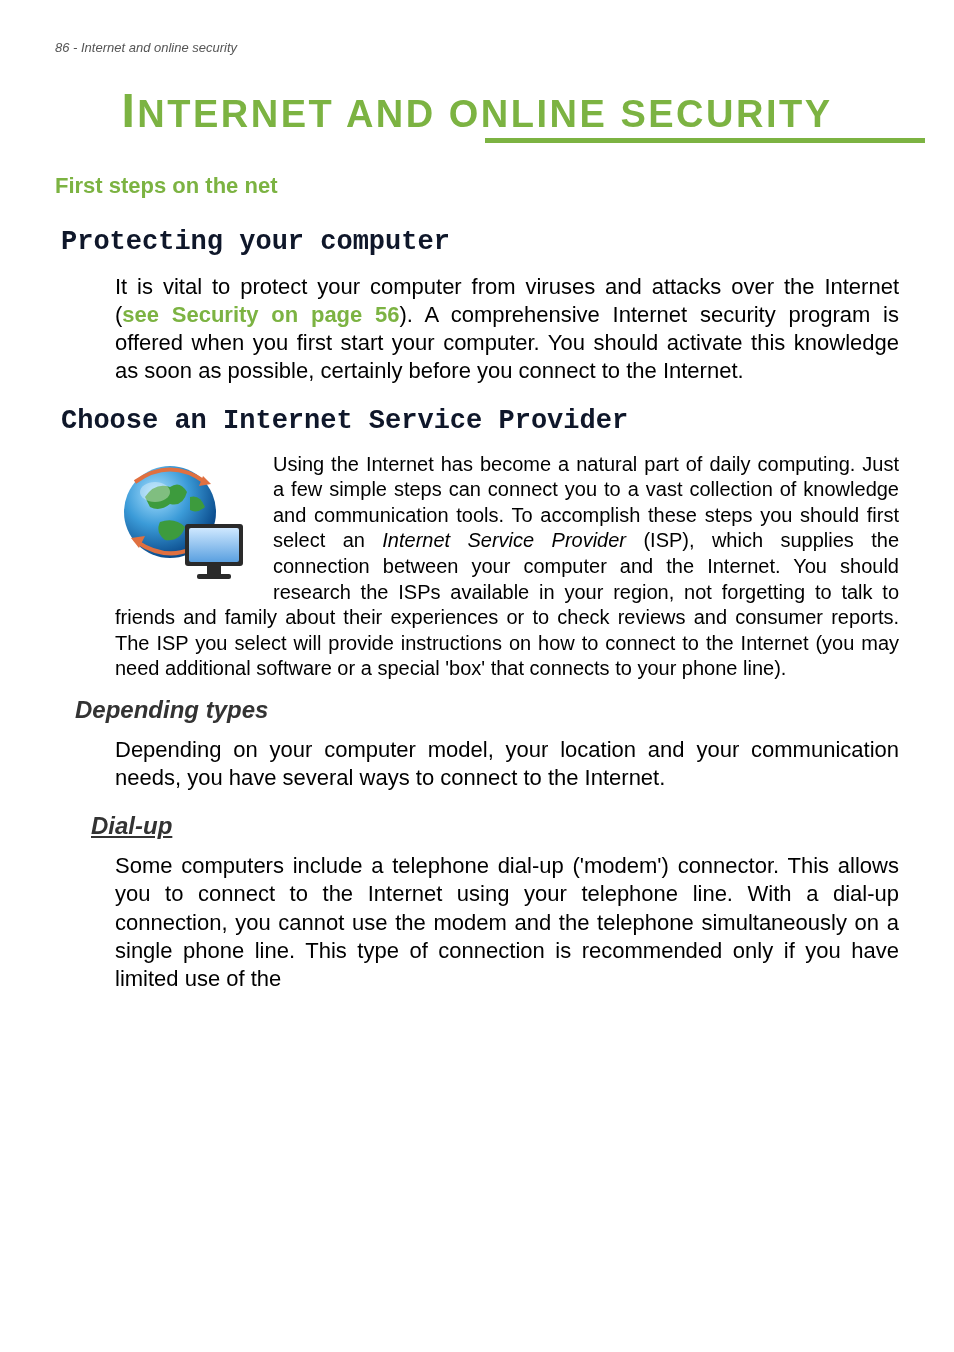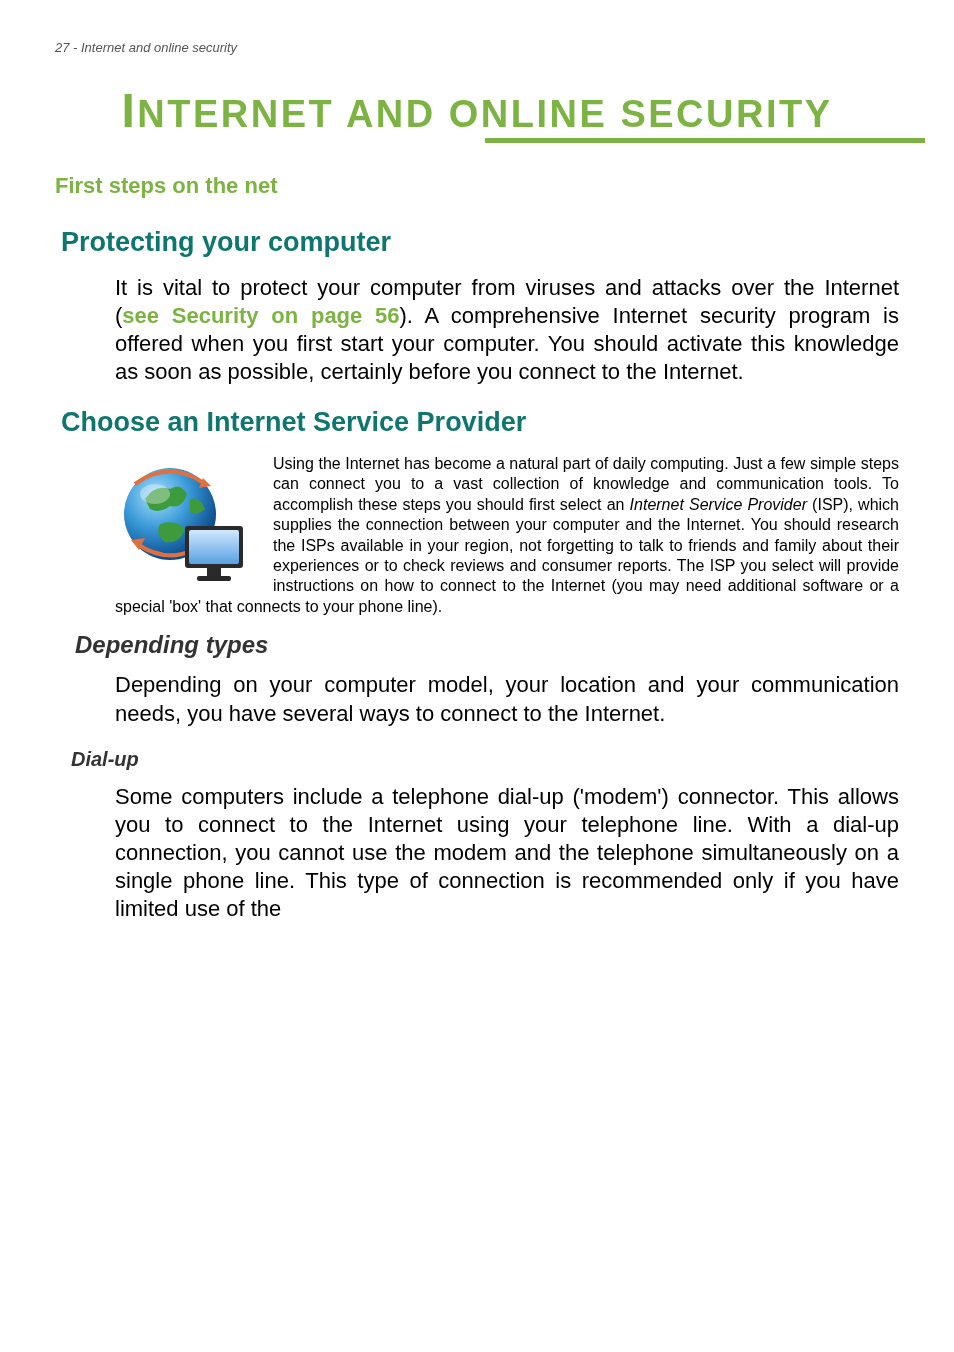--- a/index.html
+++ b/index.html
@@ -41,25 +41,26 @@
       margin: 0 auto 30px auto;
       margin-left: 430px;
     }
     .section-h1 {
       color: #7cb342;
       font-size: 22px;
       font-weight: bold;
       margin-bottom: 28px;
     }
     .section-h2 {
-      color: #0f766e;
+      color: #0f172a;
       font-size: 27px;
       font-weight: bold;
       margin-bottom: 16px;
       margin-left: 6px;
+      font-family: Liberation Mono, monospace;
     }
     .body-para {
       font-size: 22px;
       color: #000000;
       text-align: justify;
       line-height: 1.28;
       margin-left: 60px;
       margin-bottom: 20px;
     }
     .link-green {
@@ -71,60 +72,61 @@
     }
     .sub-h3 {
       font-size: 24px;
       font-style: italic;
       color: #333333;
       margin-left: 20px;
       margin-bottom: 12px;
       margin-top: 6px;
     }
     .sub-h4 {
-      font-size: 20px;
+      font-size: 24px;
       font-style: italic;
       color: #333333;
-      margin-left: 16px;
+      margin-left: 36px;
       margin-bottom: 12px;
       margin-top: 8px;
+      text-decoration: underline;
     }
     .isp-block {
       margin-left: 60px;
       margin-bottom: 14px;
     }
     .isp-image {
       float: left;
       width: 140px;
       height: 140px;
       margin-right: 18px;
       margin-bottom: 2px;
       position: relative;
     }
     .isp-para {
-      font-size: 16px;
+      font-size: 20px;
       color: #000000;
       text-align: justify;
       line-height: 1.28;
     }
     
     .globe-svg {
       width: 100%;
       height: 100%;
     }
     .clearfix::after {
       content: "";
       display: table;
       clear: both;
     }
   </style>
 </head>
 <body>
 
-<div class="page-header">27 - Internet and online security</div>
+<div class="page-header">86 - Internet and online security</div>
 
 <div class="main-title">
   <span class="large-cap">I</span><span>NTERNET AND ONLINE SECURITY</span>
 </div>
 <div class="title-rule"></div>
 
 <h1 class="section-h1">First steps on the net</h1>
 
 <h2 class="section-h2">Protecting your computer</h2>
 

